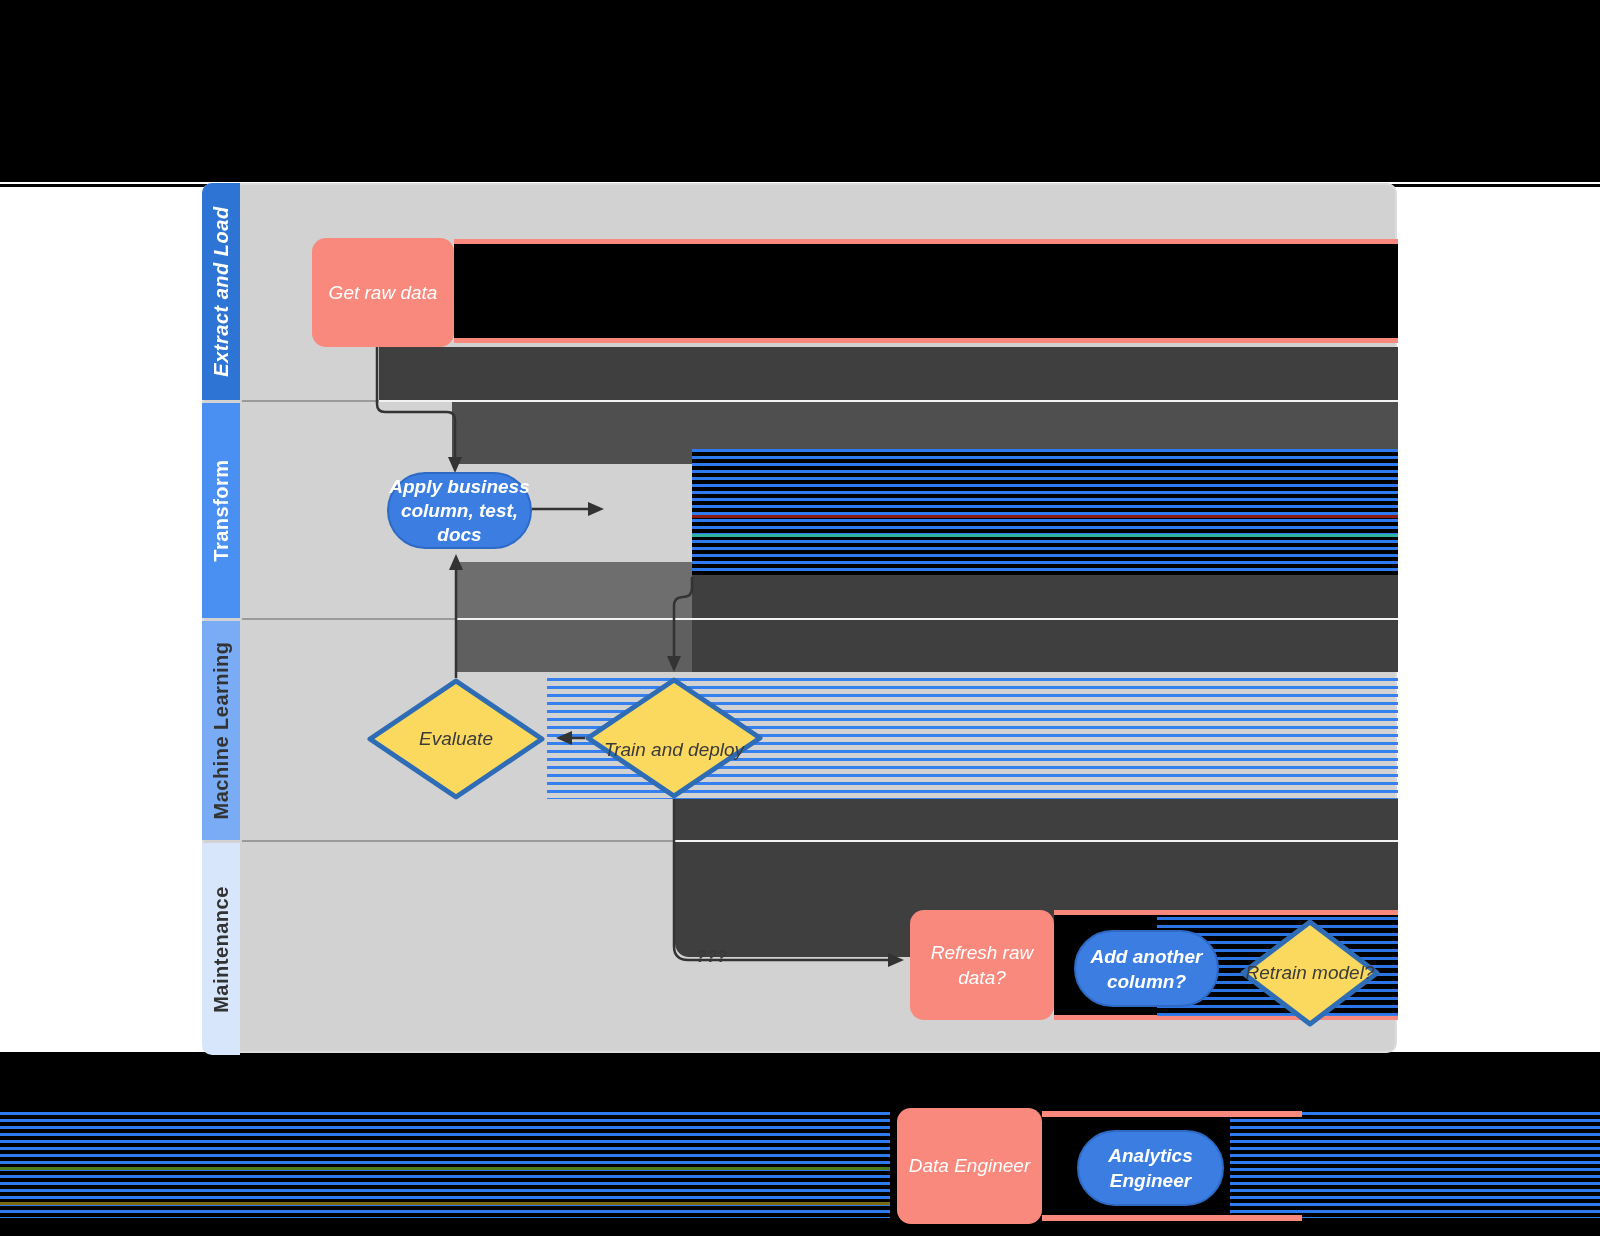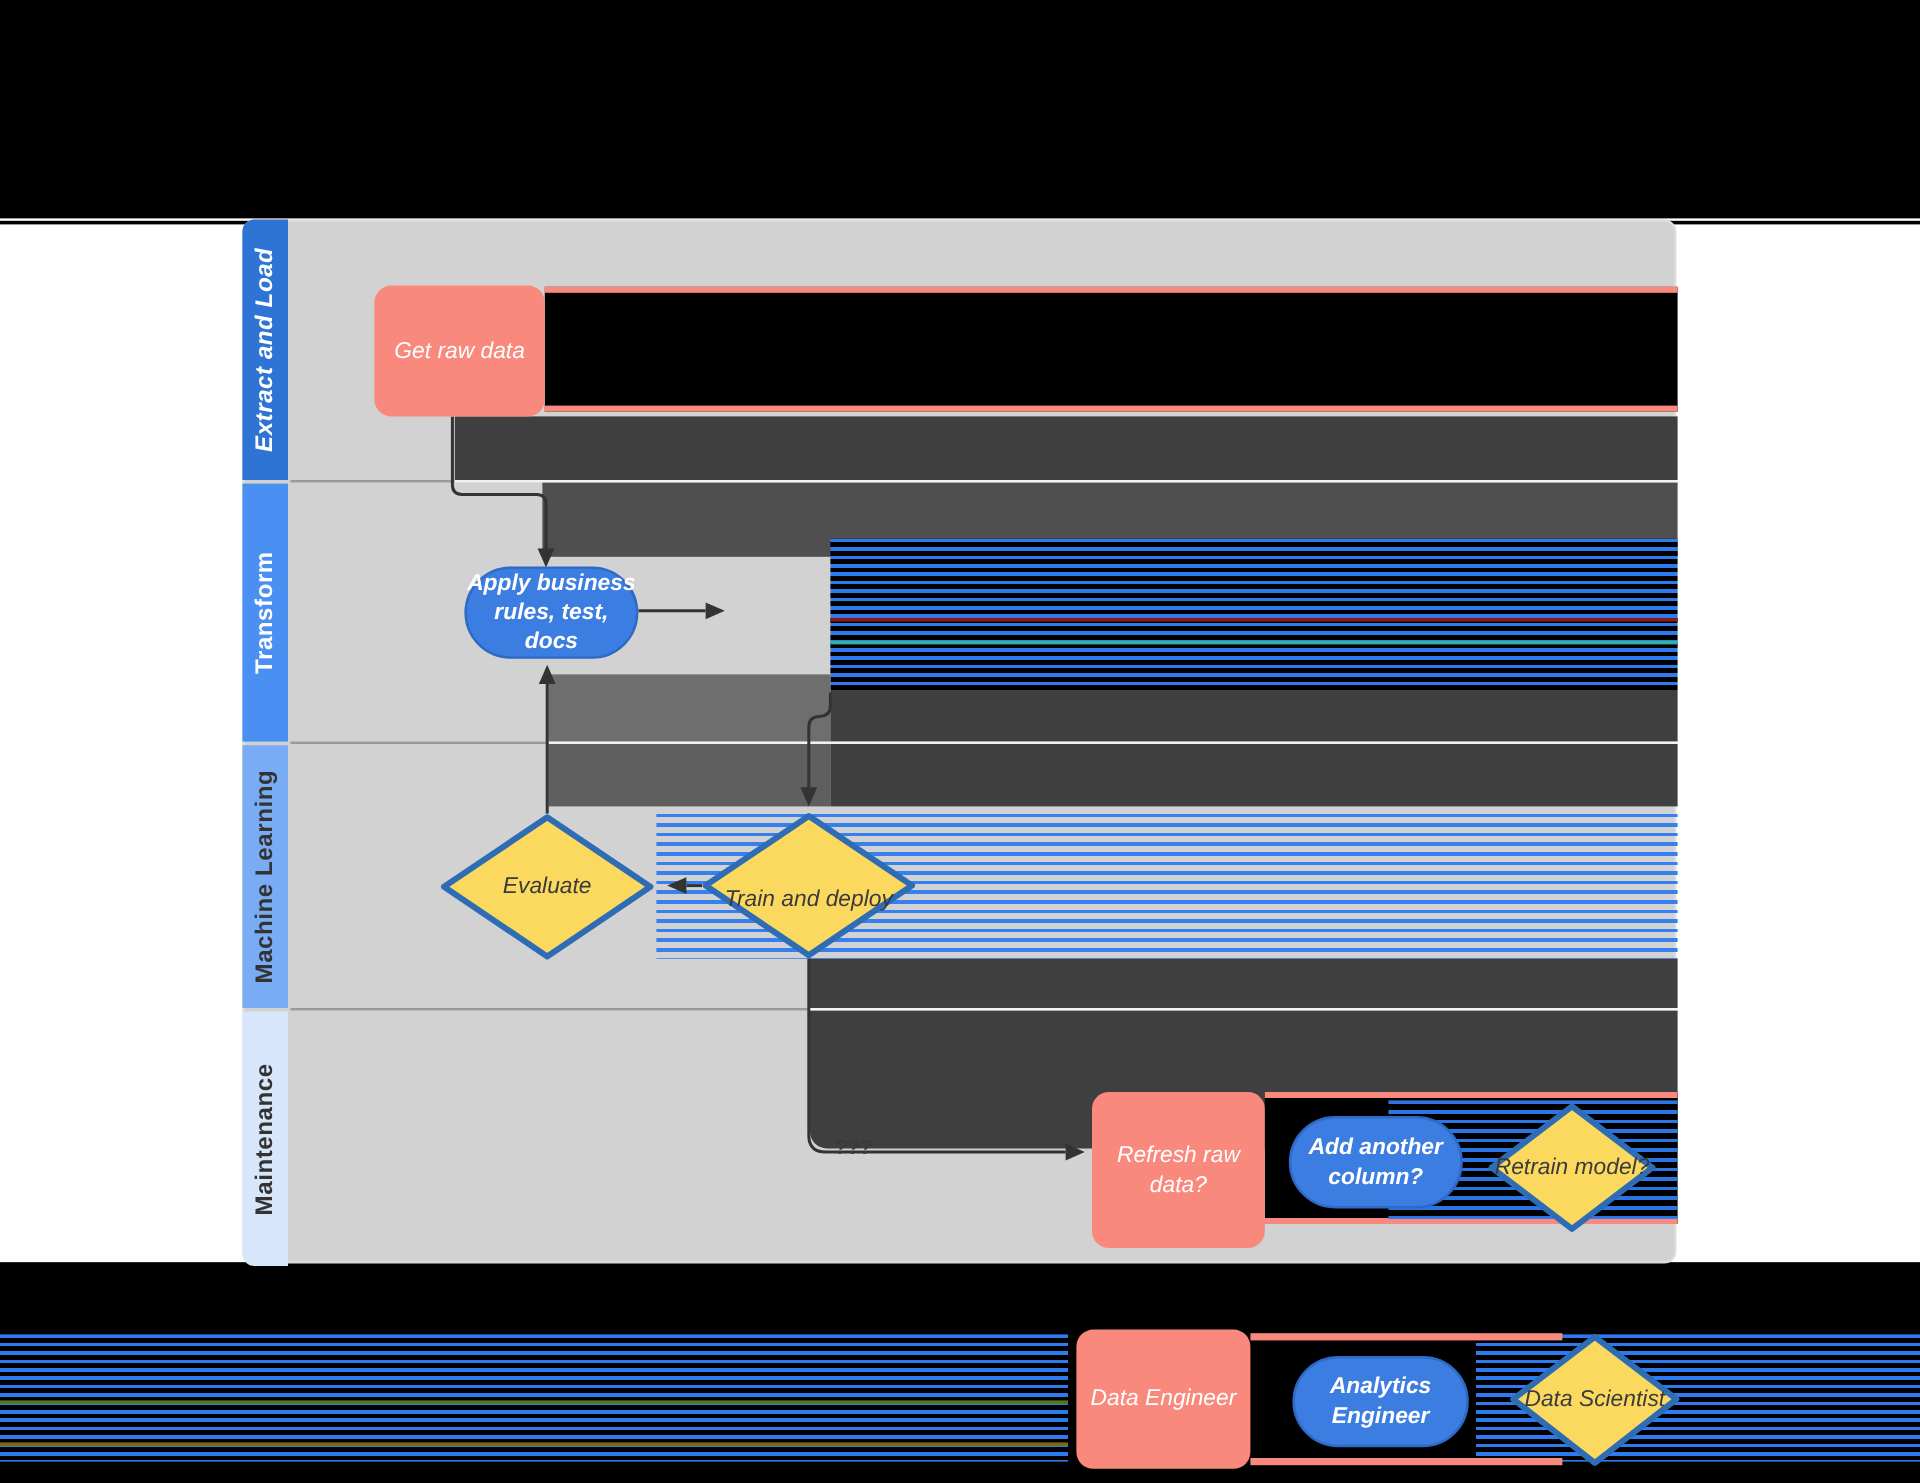--- a/index.html
+++ b/index.html
@@ -115,21 +115,21 @@
 
     <div class="abs node-rect" style="left:108px;top:53px;width:142px;height:109px;">
       <div class="node-text">
           <span>Get raw data</span>
         </div>
     </div>
 
     <div class="abs node-terminator" style="left:183px;top:287px;width:145px;height:77px;">
       <div class="node-text" style="line-height:24px;">
         <span>Apply business</span>
-        <span>rules, test,</span>
+        <span>column, test,</span>
         <span>docs</span>
       </div>
     </div>
 
 
     <div class="abs" style="left:162px;top:492px;width:180px;height:124px;">
       <svg class="diamond-svg" width="180" height="124" viewBox="0 0 180 124">
         <polygon points="90,4 176,62 90,120 4,62" fill="#fbd95e" stroke="#2e6cb5" stroke-width="5" stroke-linejoin="round"></polygon>
       </svg>
       <div class="abs node-text diamond-text" style="left:0;top:0;">
@@ -139,21 +139,21 @@
 
     <div class="abs" style="left:380px;top:491px;width:180px;height:124px;">
       <svg class="diamond-svg" width="180" height="124" viewBox="0 0 180 124">
         <polygon points="90,4 176,62 90,120 4,62" fill="#fbd95e" stroke="#2e6cb5" stroke-width="5" stroke-linejoin="round"></polygon>
       </svg>
       <div class="abs node-text diamond-text" style="left:0;top:12px;">
         <span>Train and deploy</span>
       </div>
     </div>
 
-    <div class="abs node-rect" style="left:706px;top:725px;width:144px;height:130px;">
+    <div class="abs node-rect" style="left:706px;top:725px;width:144px;height:110px;">
       <div class="node-text" style="line-height:25px;">
         <span>Refresh raw</span>
         <span>data?</span>
       </div>
     </div>
 
     <div class="abs node-terminator" style="left:870px;top:745px;width:145px;height:77px;">
       <div class="node-text" style="line-height:25px;">
         <span>Add another</span>
         <span>column?</span>
@@ -183,22 +183,14 @@
       </div>
   </div>
 
   <div class="abs node-terminator" style="left:1077px;top:1130px;width:147px;height:76px;">
     <div class="node-text" style="line-height:25px;">
       <span>Analytics</span>
       <span>Engineer</span>
     </div>
   </div>
 
-  <div class="abs" style="left:1257px;top:1110px;width:144px;height:113px;">
-    <svg class="diamond-svg" width="144" height="113" viewBox="0 0 144 113">
-      <polygon points="72,4 140,56 72,109 4,56" fill="#fbd95e" stroke="#2e6cb5" stroke-width="5" stroke-linejoin="round"></polygon>
-    </svg>
-    <div class="abs node-text diamond-text" style="left:0;top:0;">
-      <span>Data Scientist</span>
-    </div>
-  </div>
 
 </div>
 
 </body></html>

